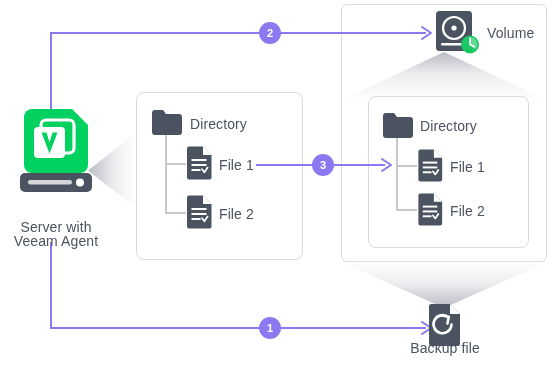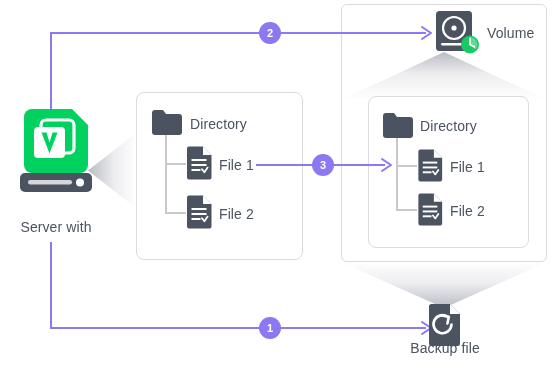--- a/index.html
+++ b/index.html
@@ -152,20 +152,21 @@
     <rect x="14" y="20" width="31" height="31" rx="4" ry="4" fill="#ffffff"></rect>
 
     <path d="M21.5,25.5 L29.5,46.5 L37.5,25.5 L32.5,25.5 L29.5,35.5 L26.5,25.5 Z" fill="#00d15f"></path>
 
     <rect x="0" y="66" width="72" height="19" rx="5" ry="5" fill="#4b5360"></rect>
     <rect x="8" y="73" width="44" height="4.5" rx="2.2" ry="2.2" fill="#d4d6da"></rect>
     <circle cx="60" cy="75.4" r="4" fill="#ffffff"></circle>
   </svg>
   <div class="abs label label-center" style="left:0px; top:200px; width:112px;margin-top:20px;">
     <div>Server with</div>
+    <div>Veeam Agent</div>
   </div>
 
   <svg class="abs" style="left:434px; top:9px;" width="46" height="46" viewBox="0 0 46 46">
     <rect x="2" y="2" width="36" height="40" rx="3.5" ry="3.5" fill="#4b5360"></rect>
     <circle cx="20" cy="19" r="11" fill="none" stroke="#ffffff" stroke-width="2.2"></circle>
     <circle cx="20" cy="19" r="2.6" fill="#ffffff"></circle>
     <rect x="7" y="34" width="26" height="2.6" rx="1.3" ry="1.3" fill="#ffffff"></rect>
 
     <circle cx="36" cy="35.5" r="9" fill="#18c964"></circle>
     <path d="M36,35.5 L36,28.2 A7.3,7.3 0 0 1 41.2,40.6 Z" fill="#ffffff" opacity="0.32"></path>

